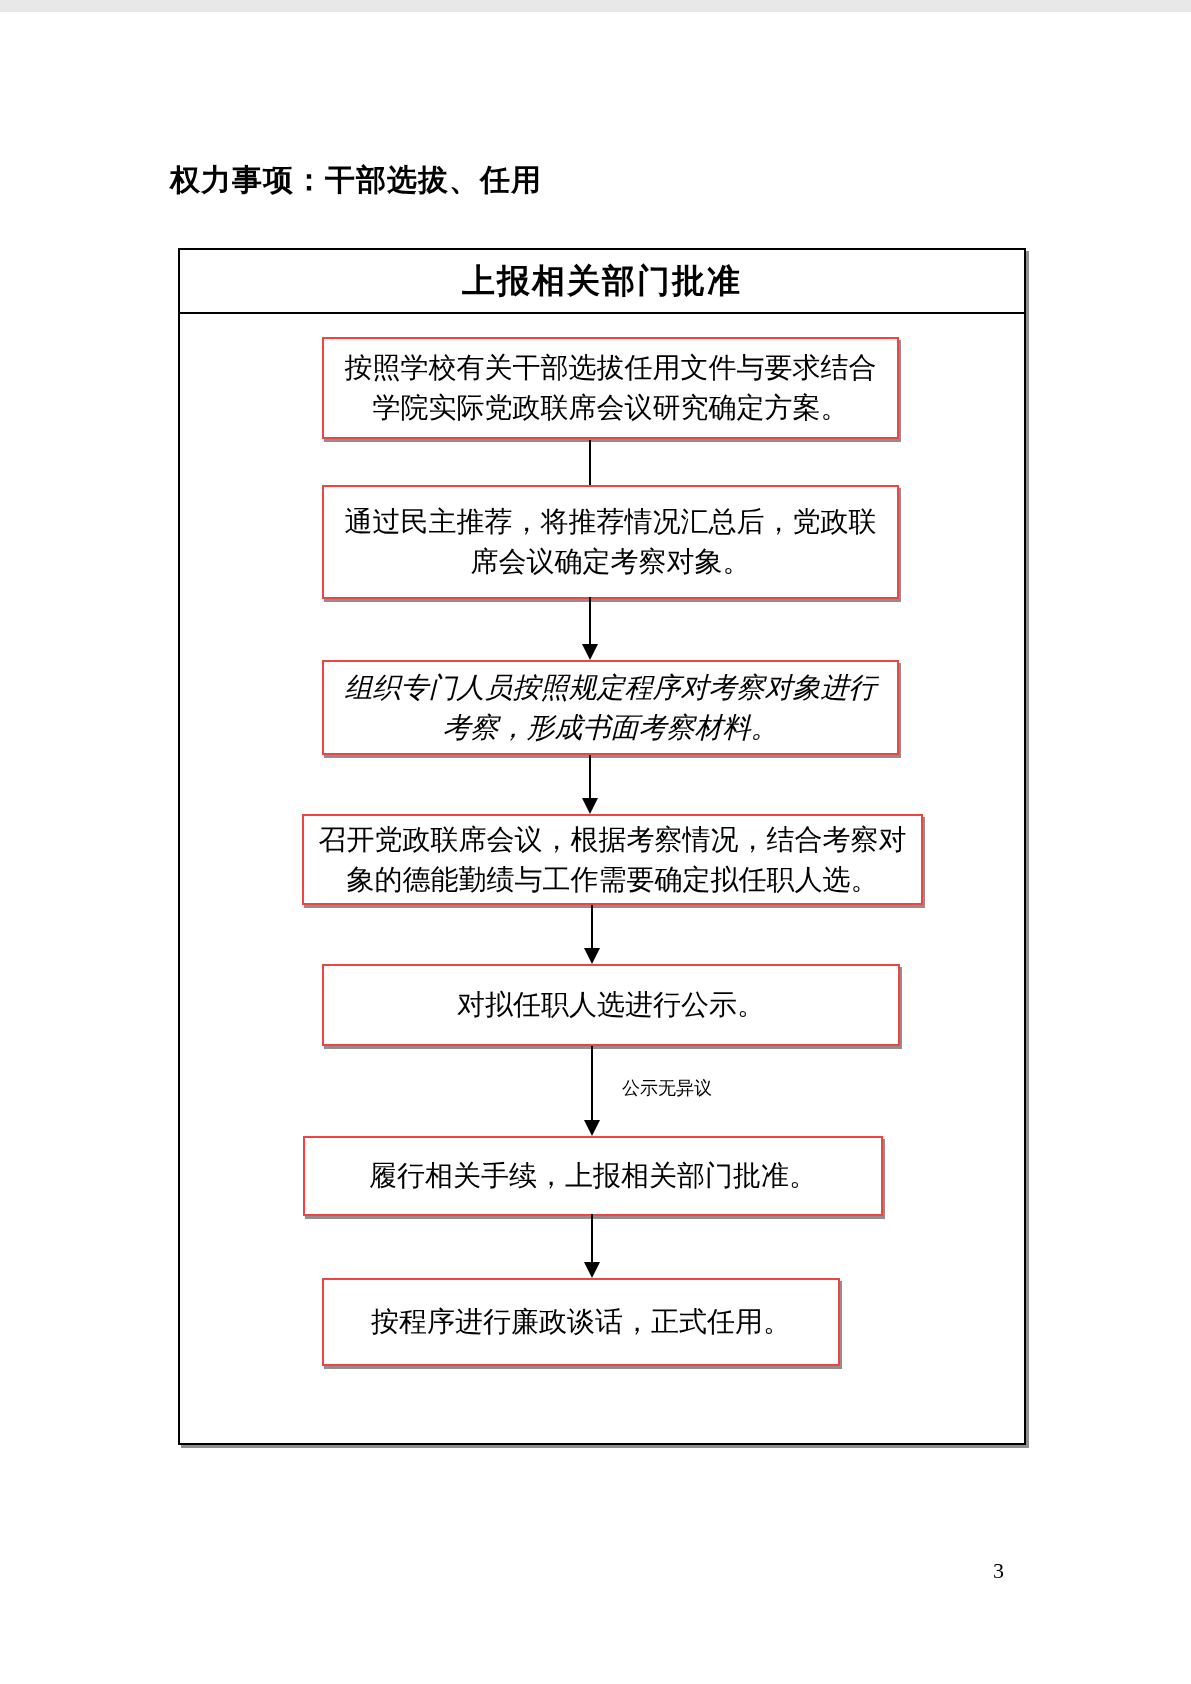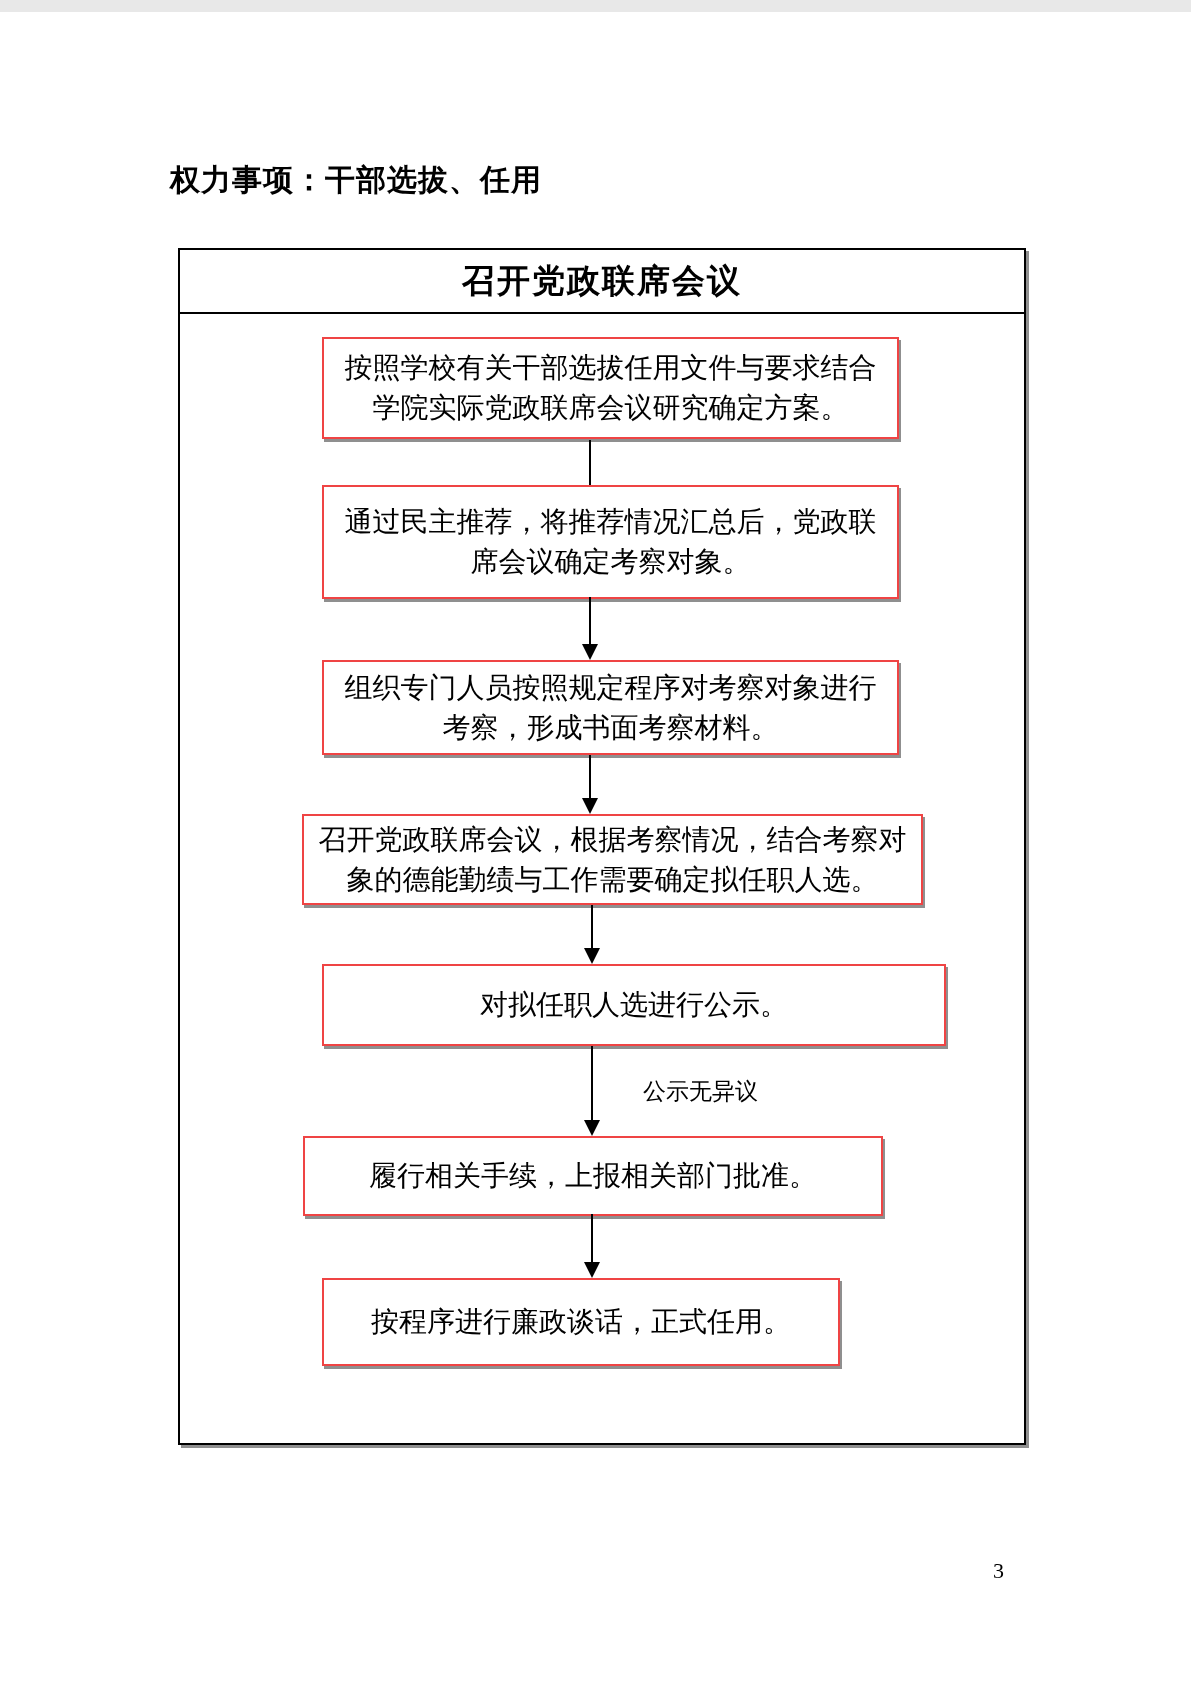--- a/index.html
+++ b/index.html
@@ -88,78 +88,78 @@
     left: 0;
     bottom: 0;
     width: 0;
     height: 0;
     border-left: 8px solid transparent;
     border-right: 8px solid transparent;
     border-top: 16px solid #000;
   }
   .arrow-label {
     position: absolute;
-    left: 643px;
+    left: 622px;
     top: 1064px;
-    font-size: 23px;
+    font-size: 18px;
     white-space: nowrap;
   }
   .page-number {
     position: absolute;
     left: 993px;
     top: 1546px;
     font-size: 22px;
   }
 </style>
 </head>
 <body>
 
 <div class="page">
 
   <div class="doc-header">权力事项：干部选拔、任用</div>
 
   <div class="frame"></div>
 
   <div class="title-band">
-    <span class="flow-title">召开党政联席会议</span>
+    <span class="flow-title">上报相关部门批准</span>
   </div>
 
   <div class="flow-box" style="left:322px; top:325px; width:577px; height:102px;">按照学校有关干部选拔任用文件与要求结合
 学院实际党政联席会议研究确定方案。</div>
 
   <div class="arrow" style="left:582px; top:428px; height:64px;">
     <div class="shaft"></div>
     <div class="head"></div>
   </div>
 
   <div class="flow-box" style="left:322px; top:473px; width:577px; height:114px;">通过民主推荐，将推荐情况汇总后，党政联
 席会议确定考察对象。</div>
 
   <div class="arrow" style="left:582px; top:585px; height:63px;">
     <div class="shaft"></div>
     <div class="head"></div>
   </div>
 
-  <div class="flow-box" style="left:322px; top:648px; width:577px; height:95px;">组织专门人员按照规定程序对考察对象进行
+  <div class="flow-box" style="left:322px; top:648px; width:577px; height:95px;font-style:italic;">组织专门人员按照规定程序对考察对象进行
 考察，形成书面考察材料。</div>
 
   <div class="arrow" style="left:582px; top:743px; height:59px;">
     <div class="shaft"></div>
     <div class="head"></div>
   </div>
 
   <div class="flow-box" style="left:302px; top:802px; width:621px; height:91px;">召开党政联席会议，根据考察情况，结合考察对
 象的德能勤绩与工作需要确定拟任职人选。</div>
 
   <div class="arrow" style="left:584px; top:893px; height:59px;">
     <div class="shaft"></div>
     <div class="head"></div>
   </div>
 
-  <div class="flow-box" style="left:322px; top:952px; width:624px; height:82px;">对拟任职人选进行公示。</div>
+  <div class="flow-box" style="left:322px; top:952px; width:578px; height:82px;">对拟任职人选进行公示。</div>
 
   <div class="arrow" style="left:584px; top:1034px; height:90px;">
     <div class="shaft"></div>
     <div class="head"></div>
   </div>
 
   <div class="arrow-label">公示无异议</div>
 
   <div class="flow-box" style="left:303px; top:1124px; width:580px; height:80px;">履行相关手续，上报相关部门批准。</div>
 

